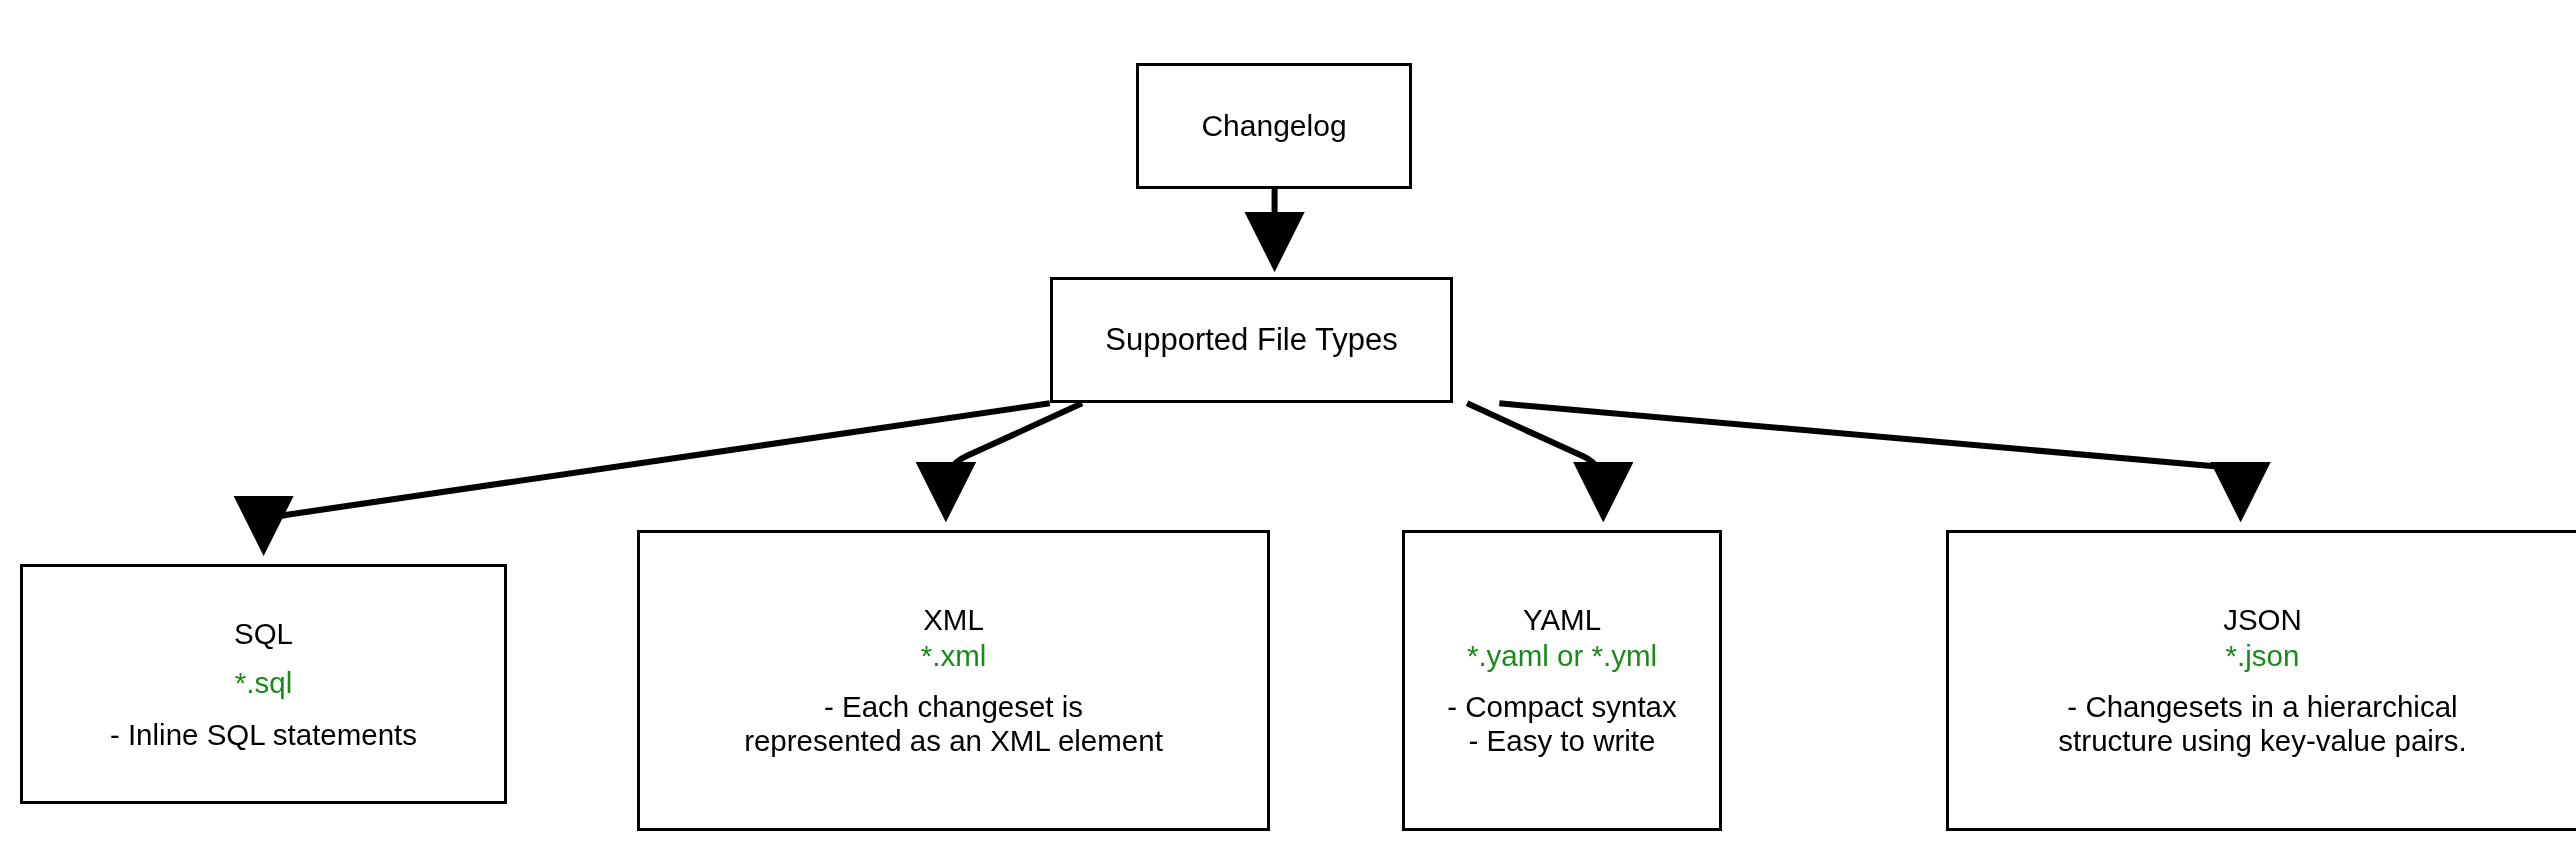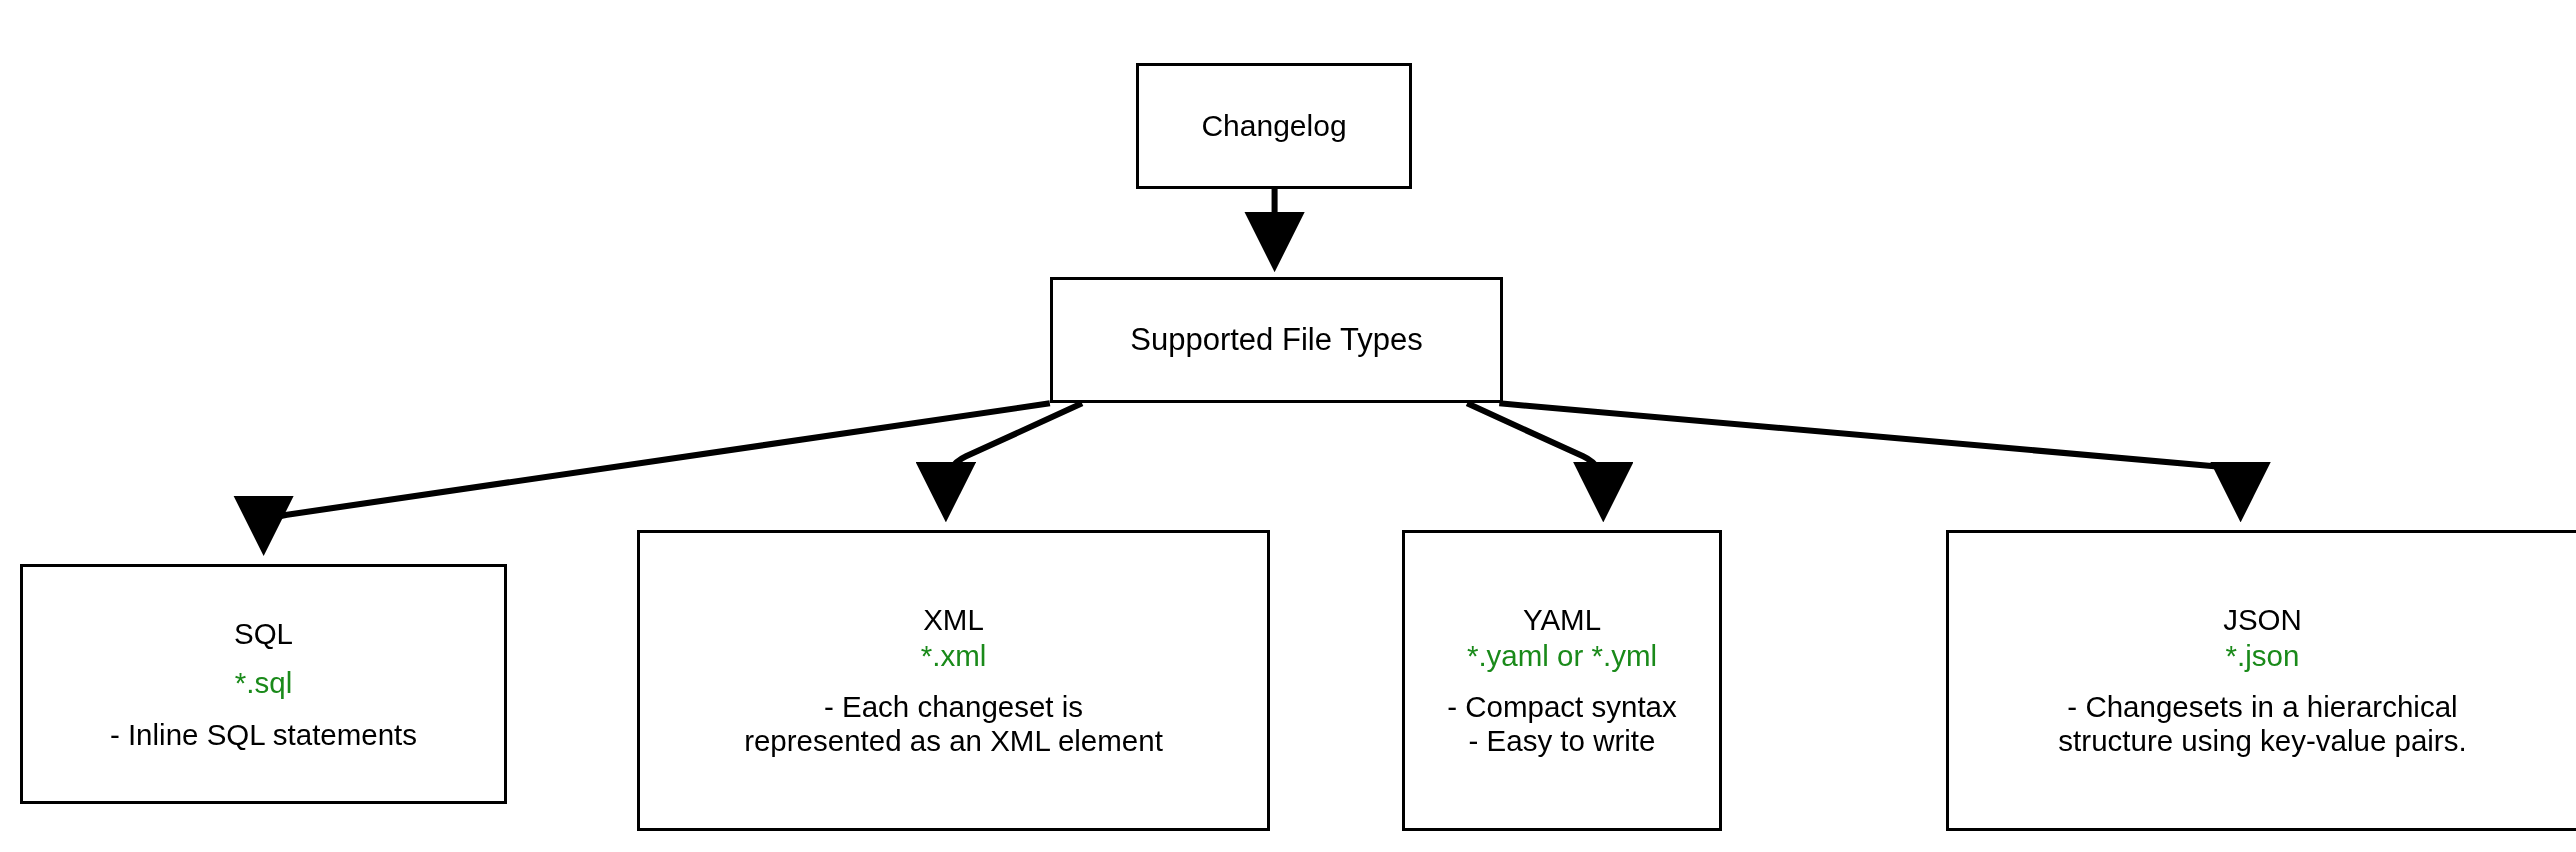--- a/index.html
+++ b/index.html
@@ -56,21 +56,21 @@
     top: 19px;
     width: 276px;
     height: 126px;
     font-size: 30px;
     margin-top: 44px;
   }
 
   #node-supported {
     left: 1050px;
     top: 277px;
-    width: 453px;
+    width: 403px;
     height: 126px;
     font-size: 31px;
   }
 
   
   #node-sql {
     left: 20px;
     top: 564px;
     width: 487px;
     height: 240px;

